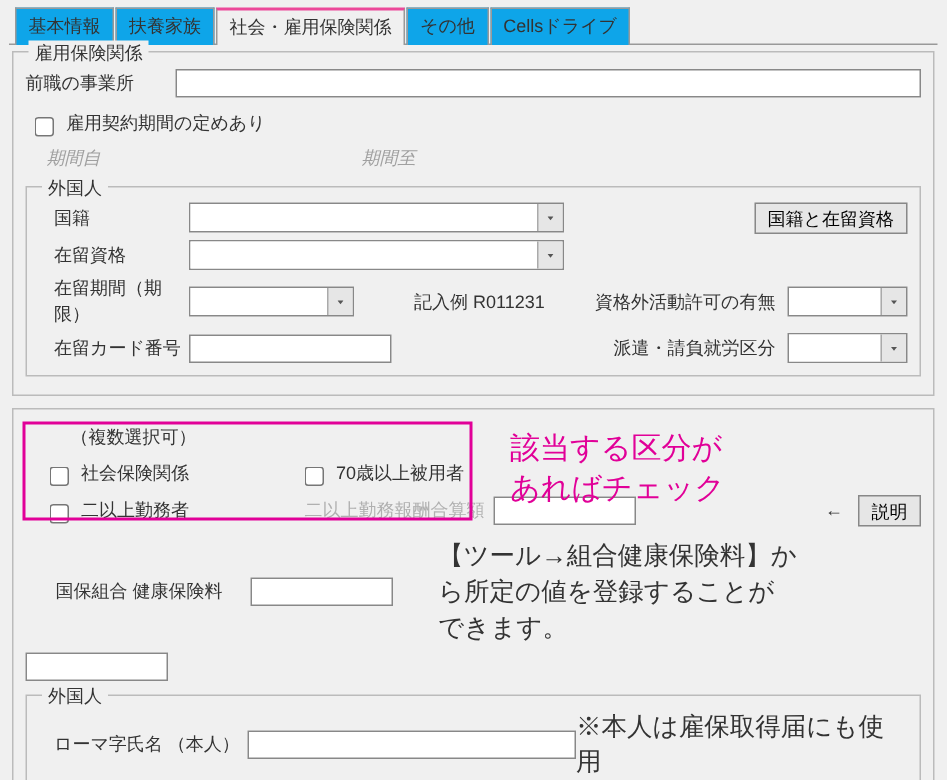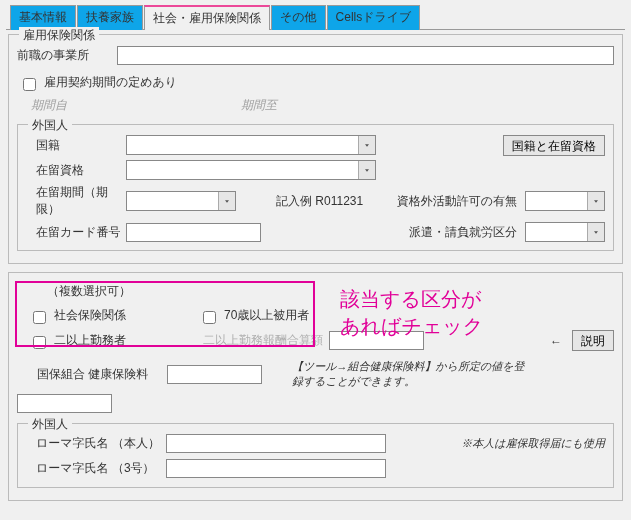--- a/index.html
+++ b/index.html
@@ -127,23 +127,22 @@
     pointer-events: none;
   }
   .nested-fieldset {
     border: 1px solid #bbb;
     margin: 8px 0 4px 0;
     padding: 6px 8px 4px 8px;
     position: relative;
   }
   .spacer { flex: 1; }
   .note-text {
-    font-size: 11px;
+    font-size: 17px;
     color: #333;
-    font-style: italic;
   }
 </style>
 </head>
 <body>
 
 <div class="container">
 
   <div class="tabs">
     <div class="tab">基本情報</div>
     <div class="tab">扶養家族</div>

